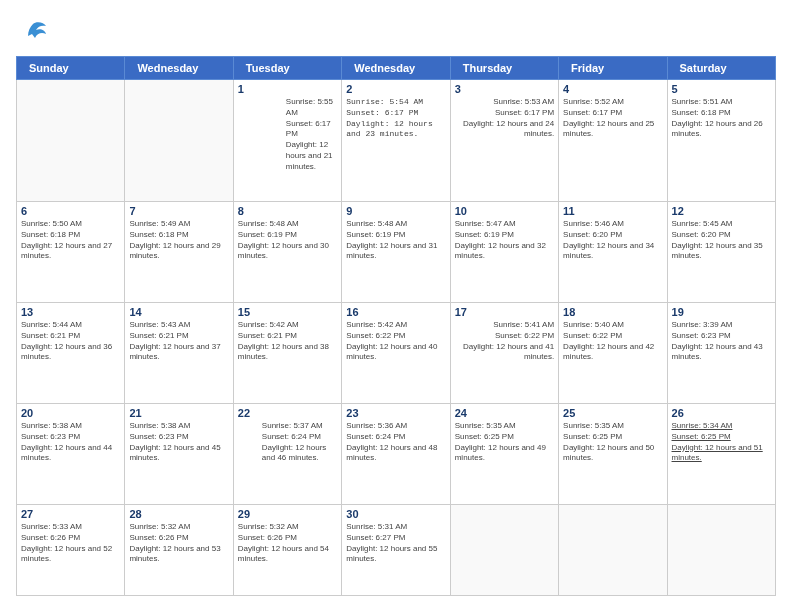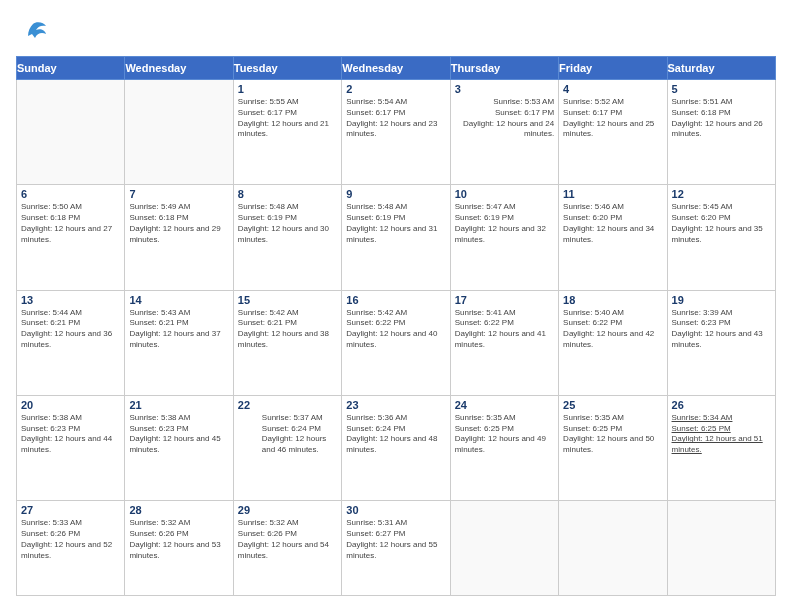--- a/index.html
+++ b/index.html
@@ -42,21 +42,21 @@
     .calendar {
       width: 100%;
       border-collapse: collapse;
       flex: 1;
     }
     .calendar th {
       background: #3a6bc4;
       color: #fff;
       font-size: 11px;
       font-weight: bold;
-      padding: 5px 0;
+      padding: 5px 12px;
       border: 1px solid #5a8ad4;
       text-align: left;
     }
     .calendar td {
       border: 1px solid #ccc;
       vertical-align: top;
       padding: 3px 4px;
       width: calc(100% / 7);
       font-size: 8.5px;
       color: #333;
@@ -115,27 +115,27 @@
           <th>Friday</th>
           <th>Saturday</th>
         </tr>
     </thead>
     <tbody id="calendar-body">
     <tr>
           <td class="empty-cell"></td>
           <td class="empty-cell"></td>
           <td>
             <span class="day-number">1</span>
-            <div class="day-info" style="white-space: pre-line;">Sunrise: 5:55 AM
+            <div class="day-info" style="white-space: pre-line; margin-left: 48px;">Sunrise: 5:55 AM
 Sunset: 6:17 PM
 Daylight: 12 hours and 21 minutes.</div>
           </td>
           <td>
             <span class="day-number">2</span>
-            <div class="day-info" style="white-space: pre-line;">Sunrise: 5:54 AM
+            <div class="day-info" style="white-space: pre-line; font-family: Liberation Mono, monospace;">Sunrise: 5:54 AM
 Sunset: 6:17 PM
 Daylight: 12 hours and 23 minutes.</div>
           </td>
           <td>
             <span class="day-number">3</span>
             <div class="day-info" style="white-space: pre-line; text-align: right;">Sunrise: 5:53 AM
 Sunset: 6:17 PM
 Daylight: 12 hours and 24 minutes.</div>
           </td>
           <td>
@@ -215,21 +215,21 @@
 Daylight: 12 hours and 38 minutes.</div>
           </td>
           <td>
             <span class="day-number">16</span>
             <div class="day-info" style="white-space: pre-line;">Sunrise: 5:42 AM
 Sunset: 6:22 PM
 Daylight: 12 hours and 40 minutes.</div>
           </td>
           <td>
             <span class="day-number">17</span>
-            <div class="day-info" style="white-space: pre-line;">Sunrise: 5:41 AM
+            <div class="day-info" style="white-space: pre-line; text-align: right;">Sunrise: 5:41 AM
 Sunset: 6:22 PM
 Daylight: 12 hours and 41 minutes.</div>
           </td>
           <td>
             <span class="day-number">18</span>
             <div class="day-info" style="white-space: pre-line;">Sunrise: 5:40 AM
 Sunset: 6:22 PM
 Daylight: 12 hours and 42 minutes.</div>
           </td>
           <td>

